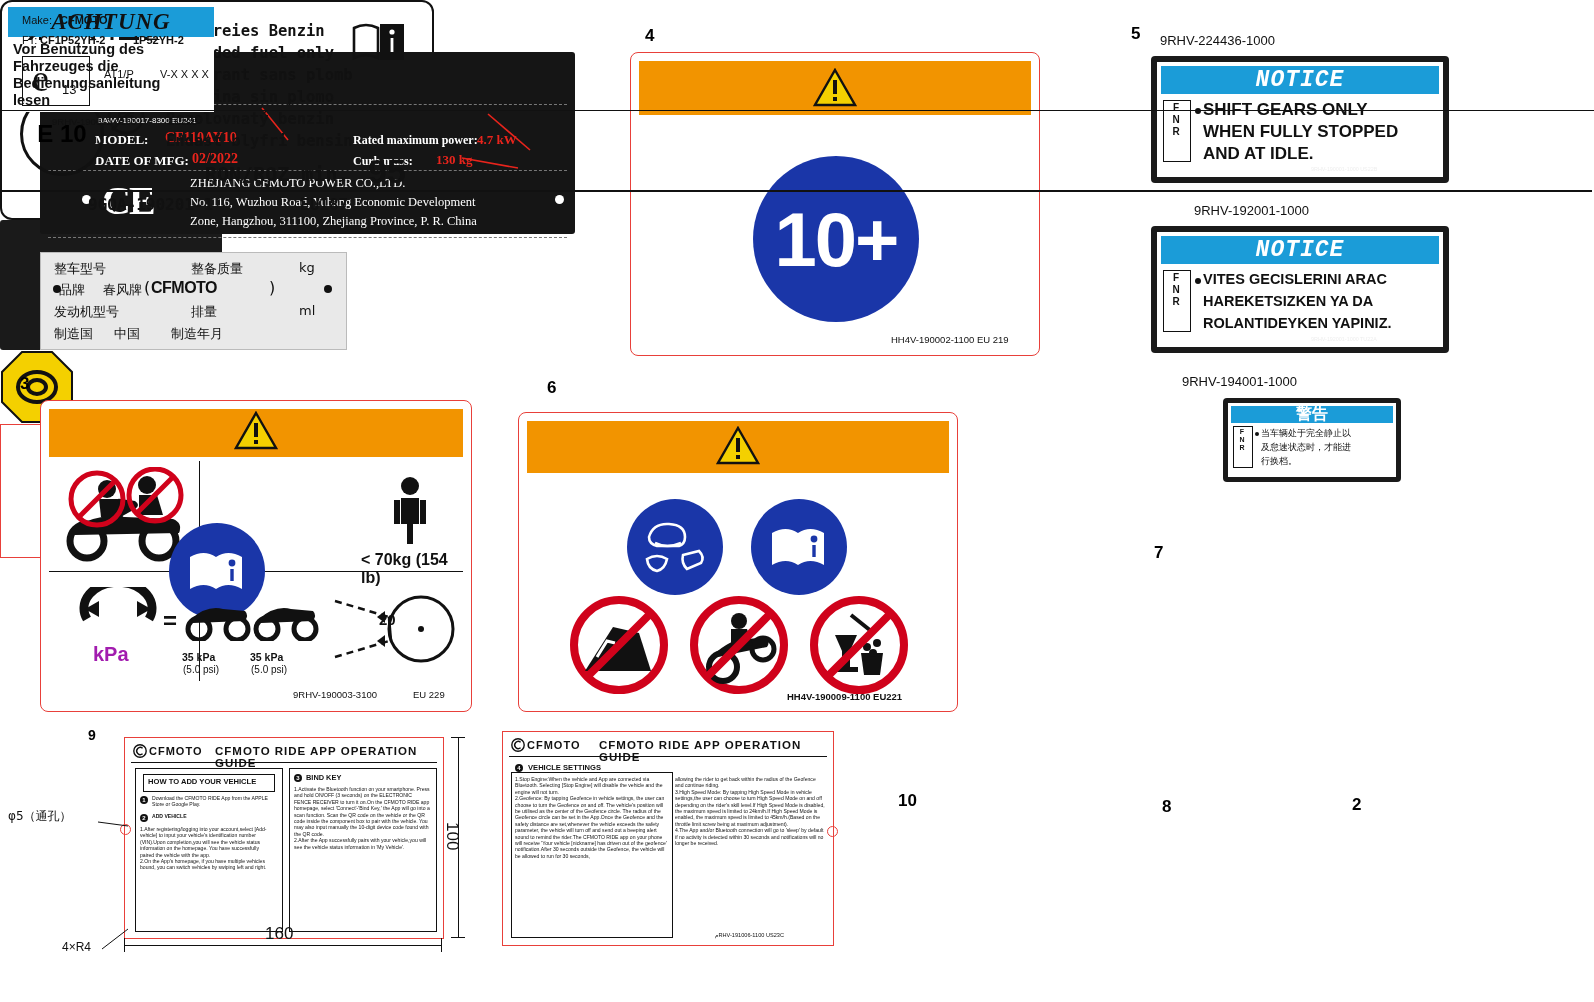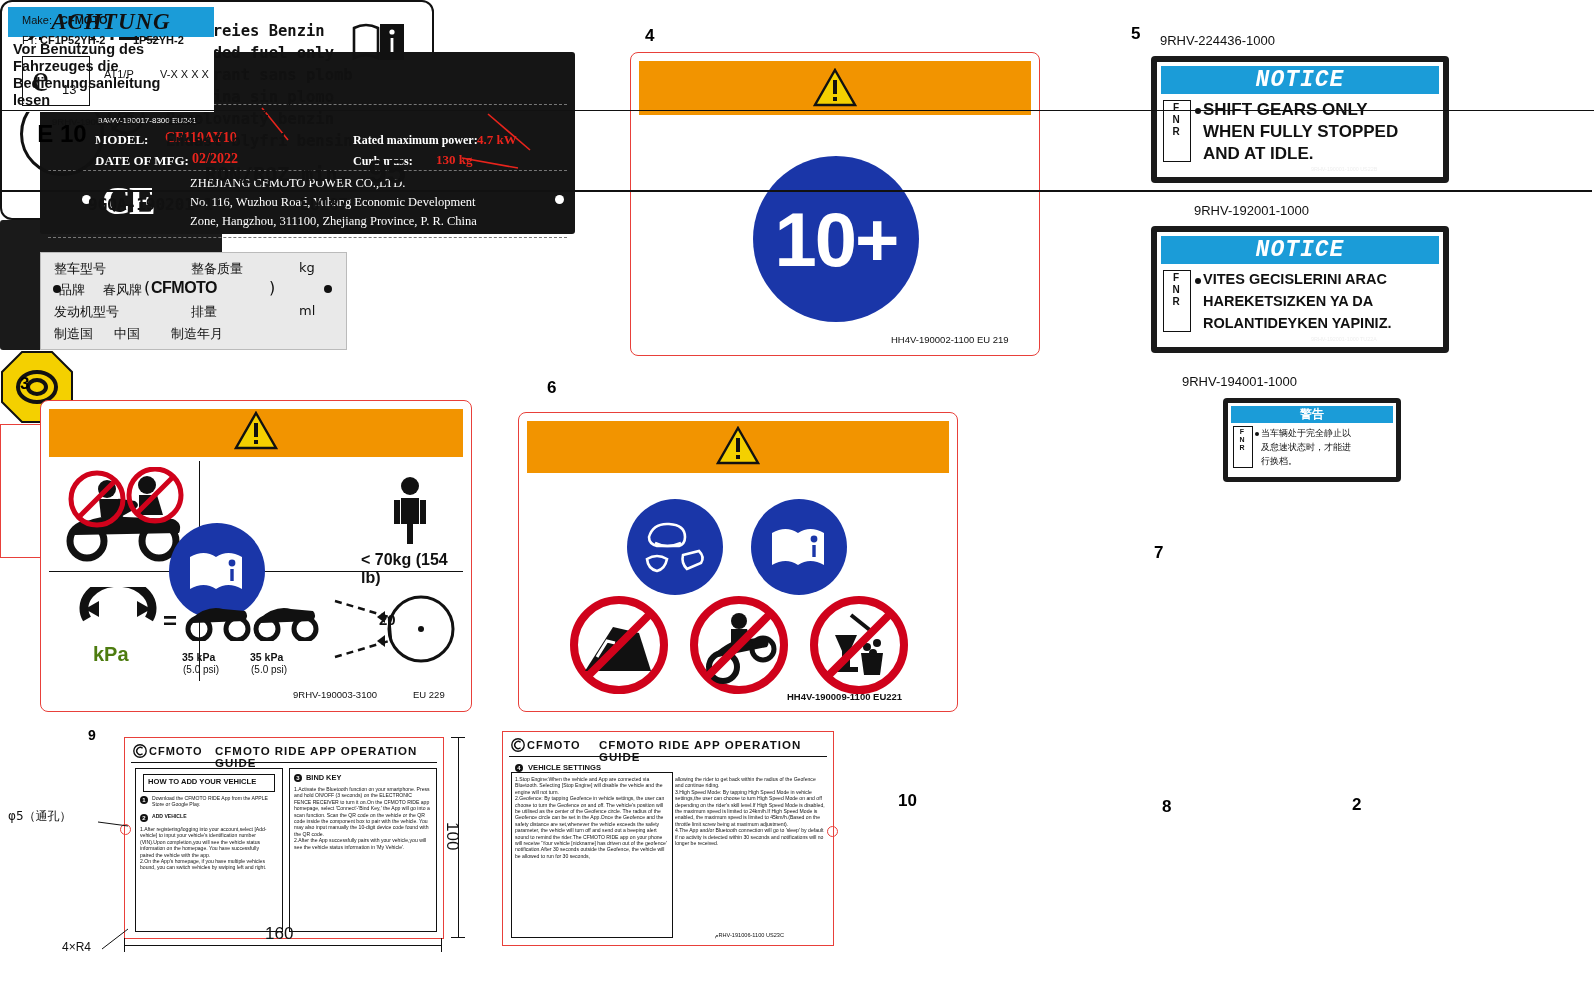--- a/index.html
+++ b/index.html
@@ -189,21 +189,21 @@
     <rect x="1" y="24" width="6" height="24" fill="#111"></rect>
     <rect x="27" y="24" width="6" height="24" fill="#111"></rect>
   </svg>
   <div class="abs" style="left:320px;top:150px;font-size:16px;font-weight:bold;color:#111;">&lt; 70kg (154 lb)</div>
 
   <svg class="abs" width="78" height="52" style="left:38px;top:186px;">
     <path d="M8 8 a34 26 0 1 0 62 0" fill="none" stroke="#111" stroke-width="9" transform="rotate(180 39 20)"></path>
     <polygon points="6,22 20,14 20,30" fill="#111"></polygon>
     <polygon points="72,22 58,14 58,30" fill="#111"></polygon>
   </svg>
-  <div class="abs" style="left:52px;top:242px;font-size:20px;font-weight:bold;color:#4d7c0f;">kPa</div>
+  <div class="abs" style="left:52px;top:242px;font-size:20px;font-weight:bold;color:#a21caf;">kPa</div>
   <div class="abs" style="left:122px;top:206px;font-size:24px;font-weight:bold;color:#111;">=</div>
 
   <svg class="abs" width="66" height="44" style="left:144px;top:196px;">
     <g fill="#111">
       <ellipse cx="14" cy="32" rx="11" ry="11" fill="none" stroke="#111" stroke-width="5"></ellipse>
       <ellipse cx="52" cy="32" rx="11" ry="11" fill="none" stroke="#111" stroke-width="5"></ellipse>
       <path d="M6 22 Q22 8 38 12 L60 14 Q64 18 60 24 L8 26 Z"></path>
     </g>
   </svg>
   <svg class="abs" width="66" height="44" style="left:212px;top:196px;">
@@ -329,21 +329,21 @@
   <div class="noticetext" style="left:52px;top:67px;font-size:14.5px;">HAREKETSIZKEN YA DA</div>
   <div class="noticetext" style="left:52px;top:89px;font-size:14.5px;">ROLANTIDEYKEN YAPINIZ.</div>
   <div class="abs" style="left:44px;top:52px;width:6px;height:6px;border-radius:50%;background:#111;"></div>
   <div class="codetxt" style="left:160px;top:110px;font-size:5.4px;color:#eee;">9RHV-192001-1000 TU22A</div>
 </div>
 
 <div class="abs" style="left:1182px;top:374px;font-size:13px;color:#111;">9RHV-194001-1000</div>
 <div class="notice" style="left:1223px;top:398px;width:178px;height:84px;">
   <div class="inner" style="left:5px;top:5px;right:5px;bottom:5px;"></div>
   <div class="bluebar" style="left:8px;top:8px;width:162px;height:17px;">
-    <span style="font-size:12px;font-style:normal;font-family:'DejaVu Sans',sans-serif;">警告</span>
+    <span style="font-size:16px;font-style:normal;font-family:'DejaVu Sans',sans-serif;">警告</span>
   </div>
   <div class="fnr" style="left:12px;top:30px;width:14px;font-size:7px;line-height:8px;">F<br>N<br>R</div>
   <div class="abs" style="left:10px;top:28px;width:18px;height:40px;border:1px solid #111;"></div>
   <div class="abs" style="left:38px;top:29px;font-size:9px;font-family:'DejaVu Sans',sans-serif;color:#111;">当车辆处于完全静止以</div>
   <div class="abs" style="left:38px;top:43px;font-size:9px;font-family:'DejaVu Sans',sans-serif;color:#111;">及怠速状态时，才能进</div>
   <div class="abs" style="left:38px;top:57px;font-size:9px;font-family:'DejaVu Sans',sans-serif;color:#111;">行换档。</div>
   <div class="abs" style="left:32px;top:34px;width:4px;height:4px;border-radius:50%;background:#111;"></div>
 </div>
 
 <div id="lbl7">

